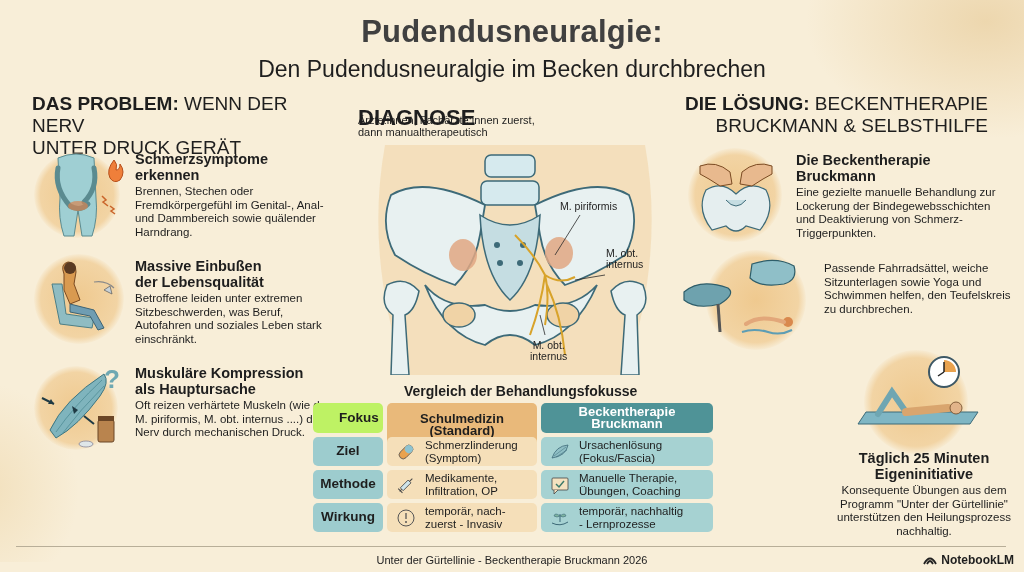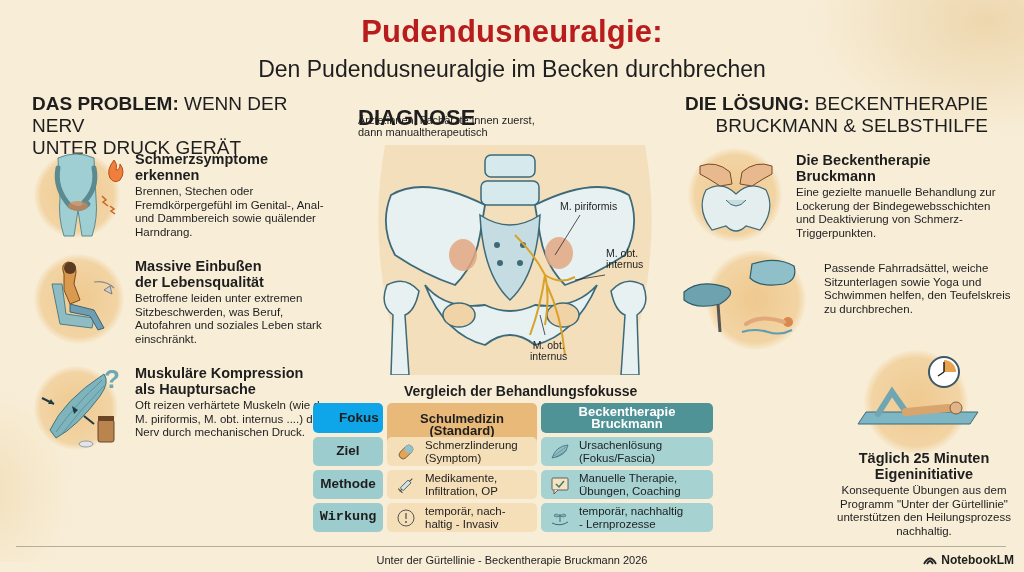--- a/index.html
+++ b/index.html
@@ -13,21 +13,21 @@
   .bg-wash-tr {
     position: absolute; right: -40px; top: -30px; width: 260px; height: 170px;
     background: radial-gradient(ellipse at 70% 30%, rgba(228,196,140,0.55), rgba(248,238,216,0) 70%);
   }
   .bg-wash-bl {
     position: absolute; left: -40px; bottom: 10px; width: 120px; height: 180px;
     background: radial-gradient(ellipse at 20% 60%, rgba(236,210,160,0.5), rgba(248,238,216,0) 70%);
   }
   .title {
     position: absolute; top: 14px; left: 0; width: 1024px; text-align: center;
-    font-size: 31px; font-weight: 700; color: #b91c1c; letter-spacing: 0.2px;
+    font-size: 31px; font-weight: 700; color: #404040; letter-spacing: 0.2px;
   }
   .subtitle {
     position: absolute; top: 56px; left: 0; width: 1024px; text-align: center;
     font-size: 23px; color: #1e1e1e;
   }
   .sec-head { position: absolute; font-size: 19px; line-height: 22px; color: #1e1e1e; }
   .sec-head b { font-weight: 700; }
   .sec-left { left: 32px; top: 93px; width: 300px; }
   .sec-right { right: 36px; top: 93px; width: 320px; text-align: right; }
   .diag-head { position: absolute; left: 358px; top: 105px; font-size: 22px; font-weight: 700; }
@@ -45,21 +45,21 @@
   
   .pelvis { position: absolute; left: 365px; top: 135px; width: 300px; height: 240px; }
 
   .table-title { position: absolute; left: 404px; top: 383px; font-size: 14px; font-weight: 700; }
   .tbl { position: absolute; left: 313px; top: 403px; }
   .cell {
     position: absolute; border-radius: 5px; display: flex; align-items: center;
     font-size: 11.5px; line-height: 12.5px;
   }
   .c-label { background: #9dccce; justify-content: center; font-weight: 700; font-size: 13.5px; width: 70px; }
-  .c-label.head { background: #0ea5e9; padding-left: 22px; }
+  .c-label.head { background: #bef264; padding-left: 22px; }
   .c-mid { background: #f5dfb9; width: 150px; padding-left: 8px; }
   .c-mid.head { background: #e9b97a; justify-content: center; font-weight: 700; font-size: 13px; text-align: center; padding: 0; flex-direction: column; }
   .c-right { background: #a6d2d2; width: 172px; padding-left: 8px; }
   .c-right.head { background: #4f9397; color: #fff; justify-content: center; font-weight: 700; font-size: 13px; text-align: center; padding: 0; flex-direction: column; }
   .cell .ic { width: 22px; height: 22px; margin-right: 8px; flex-shrink: 0; display: flex; align-items: center; justify-content: center; }
 
   .footer-line { position: absolute; left: 16px; right: 18px; top: 546px; border-top: 1px solid #b8ae98; }
   .footer-text { position: absolute; top: 554px; left: 0; width: 1024px; text-align: center; font-size: 11px; color: #222; }
   .brand { position: absolute; right: 10px; top: 553px; font-size: 12px; font-weight: 700; display: flex; align-items: center; gap: 4px; }
 </style>
@@ -221,30 +221,30 @@
     <span class="ic">
       <svg width="20" height="20">
           <rect x="2" y="3" width="16" height="12" rx="1" fill="#f4e2c0" stroke="#444" stroke-width="0.8"></rect>
           <path d="M4 15 L4 19 L8 15" fill="#f4e2c0" stroke="#444" stroke-width="0.8"></path>
           <path d="M6 9 L9 12 L14 6" stroke="#3d7a6a" stroke-width="1.5" fill="none"></path>
         </svg>
     </span>
     <span><span>Manuelle Therapie,</span><br><span>Übungen, Coaching</span></span>
   </div>
 
-  <div class="cell c-label" style="left:0;top:100px;height:29px;font-family:Liberation Mono, monospace;">Wirkung</div>
+  <div class="cell c-label" style="left:0;top:100px;height:29px;">Wirkung</div>
   <div class="cell c-mid" style="left:74px;top:100px;height:29px;">
     <span class="ic">
       <svg width="20" height="20">
           <circle cx="10" cy="10" r="8" fill="none" stroke="#555" stroke-width="1"></circle>
           <path d="M10 5 L10 11" stroke="#555" stroke-width="1.3"></path>
           <circle cx="10" cy="14" r="1" fill="#555"></circle>
         </svg>
     </span>
-    <span><span>temporär, nach-</span><br><span>haltig - Invasiv</span></span>
+    <span><span>temporär, nach-</span><br><span>zuerst - Invasiv</span></span>
   </div>
   <div class="cell c-right" style="left:228px;top:100px;height:29px;">
     <span class="ic">
       <svg width="20" height="20">
           <path d="M10 14 L10 6" stroke="#3d6a78" stroke-width="1"></path>
           <path d="M10 8 Q5 4 4 8 Q7 10 10 8 Z M10 8 Q15 4 16 8 Q13 10 10 8 Z" fill="#7fb4a0" stroke="#3d6a78" stroke-width="0.6"></path>
           <path d="M2 15 Q10 19 18 14" stroke="#3d6a78" stroke-width="1" fill="none"></path>
         </svg>
     </span>
     <span><span>temporär, nachhaltig</span><br><span>- Lernprozesse</span></span>

